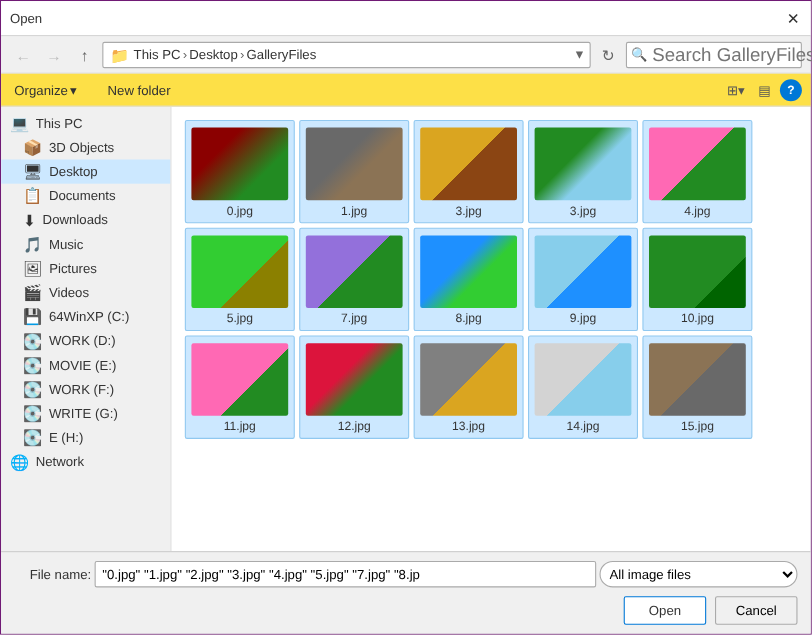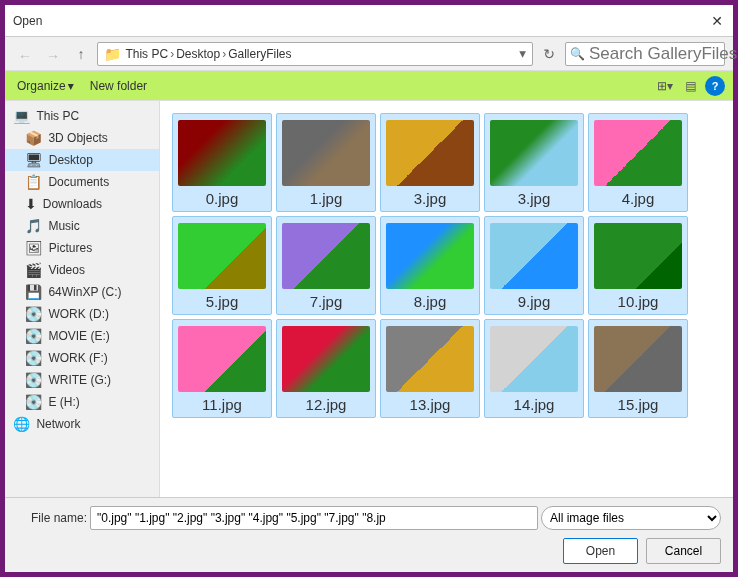--- a/index.html
+++ b/index.html
@@ -2,21 +2,21 @@
 <html><head>
   <meta charset="utf-8">
   <style>
     * { box-sizing: border-box; margin: 0; padding: 0; }
     body { font-family: 'Segoe UI', sans-serif; font-size: 12px; background: #f0f0f0; }
 
     .window {
       width: 738px;
       height: 577px;
       background: #f0f0f0;
-      border: 5px solid #701a75;
+      border: 1px solid #701a75;
       display: flex;
       flex-direction: column;
       box-shadow: 2px 2px 8px rgba(0,0,0,0.3);
     }
 
     .title-bar {
       background: #fff;
       border-bottom: 1px solid #ccc;
       display: flex;
       align-items: center;
@@ -120,24 +120,24 @@
       outline: none;
       font-size: 17px;
       color: #999;
       background: transparent;
     }
 
     .second-toolbar {
       display: flex;
       align-items: center;
       padding: 4px 8px;
-      background: #bef264;
+      background: #fde047;
       border-bottom: 1px solid #ddd;
       height: 30px;
-      gap: 8px;
+      gap: 20px;
     }
     .organize-btn {
       display: flex;
       align-items: center;
       gap: 2px;
       background: transparent;
       border: none;
       cursor: pointer;
       font-size: 12px;
       color: #333;
@@ -247,21 +247,21 @@
       height: 66px;
       border-radius: 2px;
       overflow: hidden;
       margin-bottom: 4px;
       display: flex;
       align-items: center;
       justify-content: center;
     }
 
     .file-name {
-      font-size: 15px;
+      font-size: 11px;
       color: #333;
       text-align: center;
       word-break: break-all;
     }
 
     
     .thumb-0 { background: linear-gradient(135deg, #8B0000 30%, #228B22 70%); }
     .thumb-1 { background: linear-gradient(135deg, #696969 40%, #8B7355 60%); }
     .thumb-2 { background: linear-gradient(135deg, #DAA520 50%, #8B4513 50%); }
     .thumb-3 { background: linear-gradient(135deg, #228B22 40%, #87CEEB 60%); }

